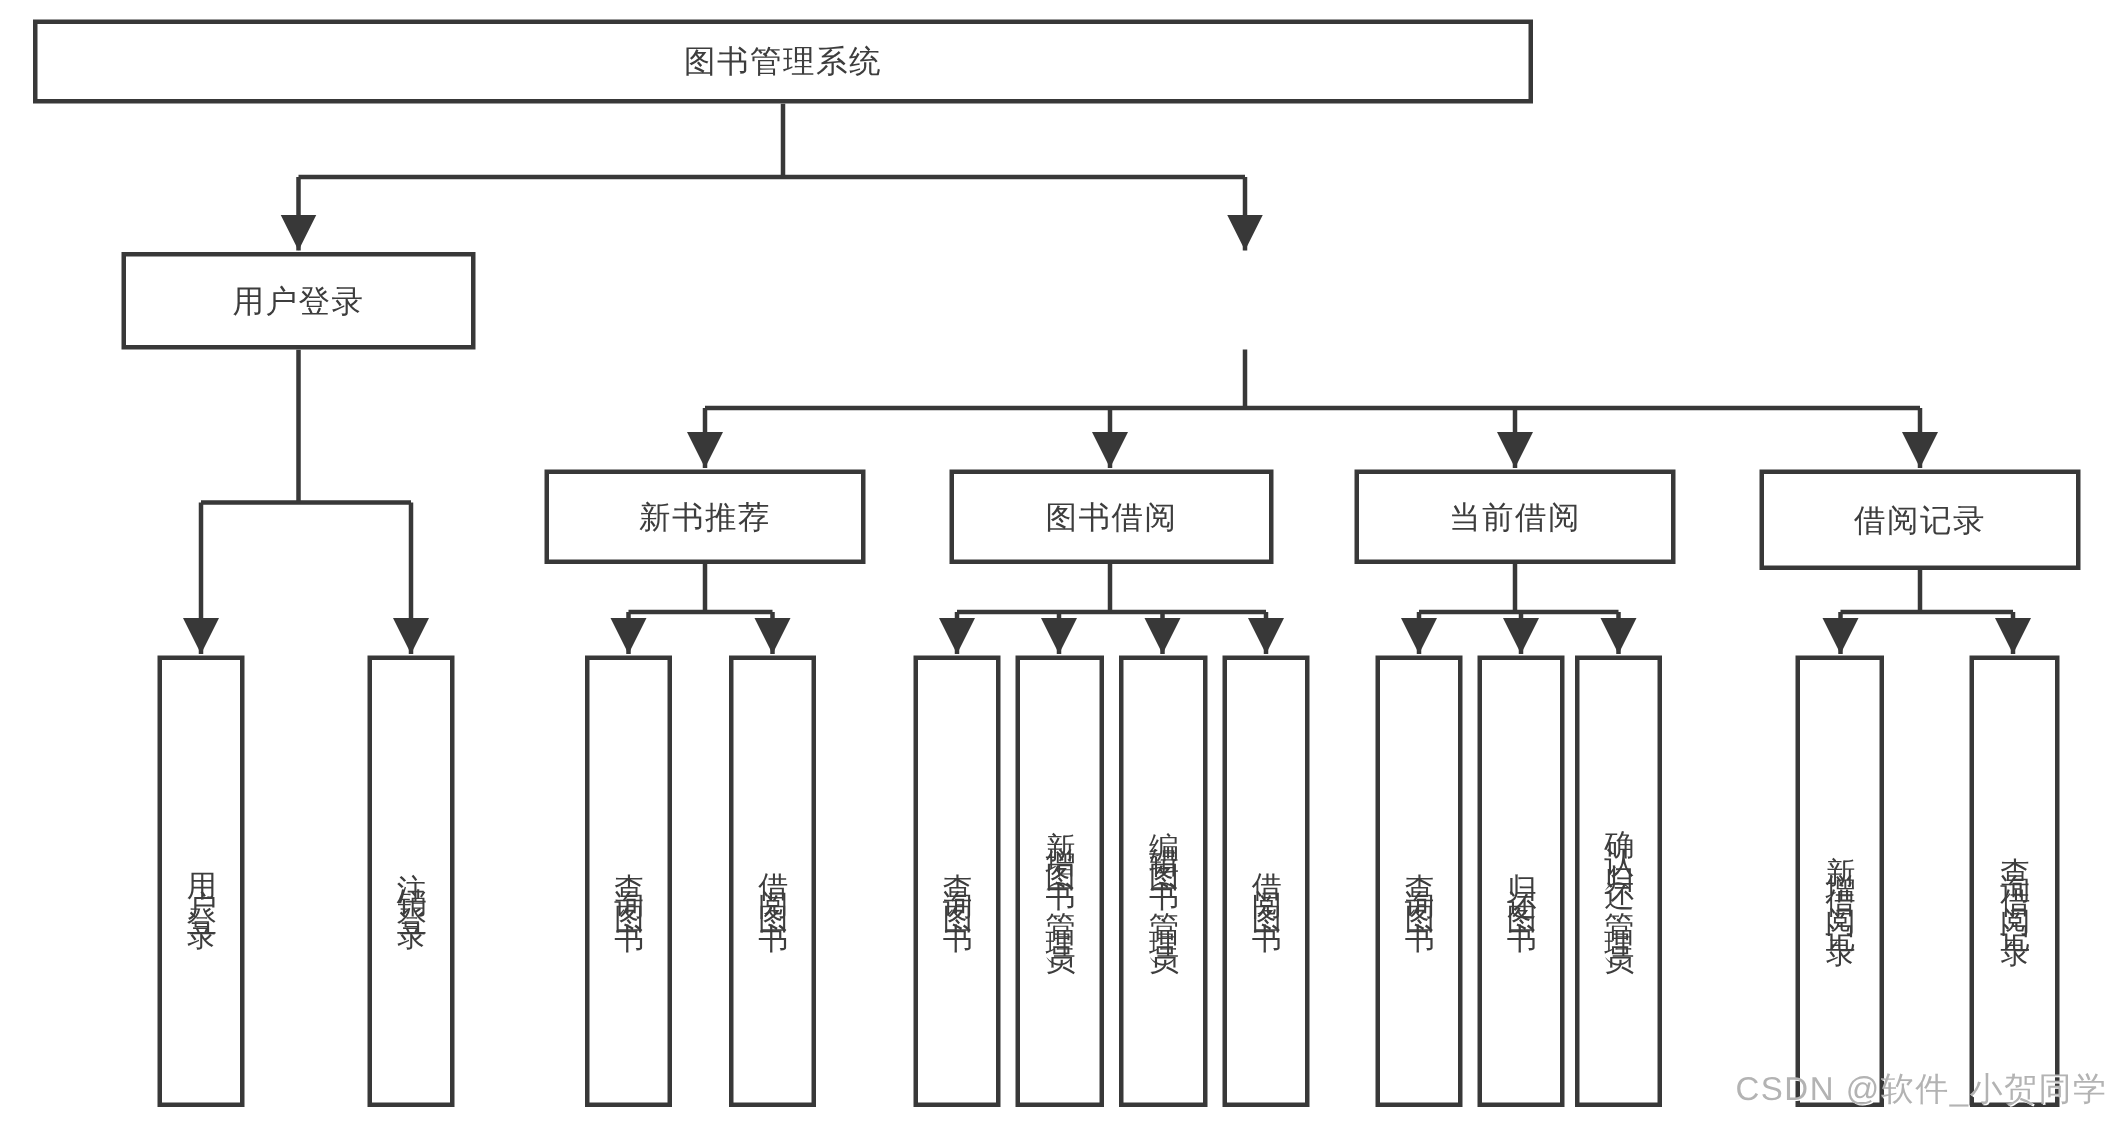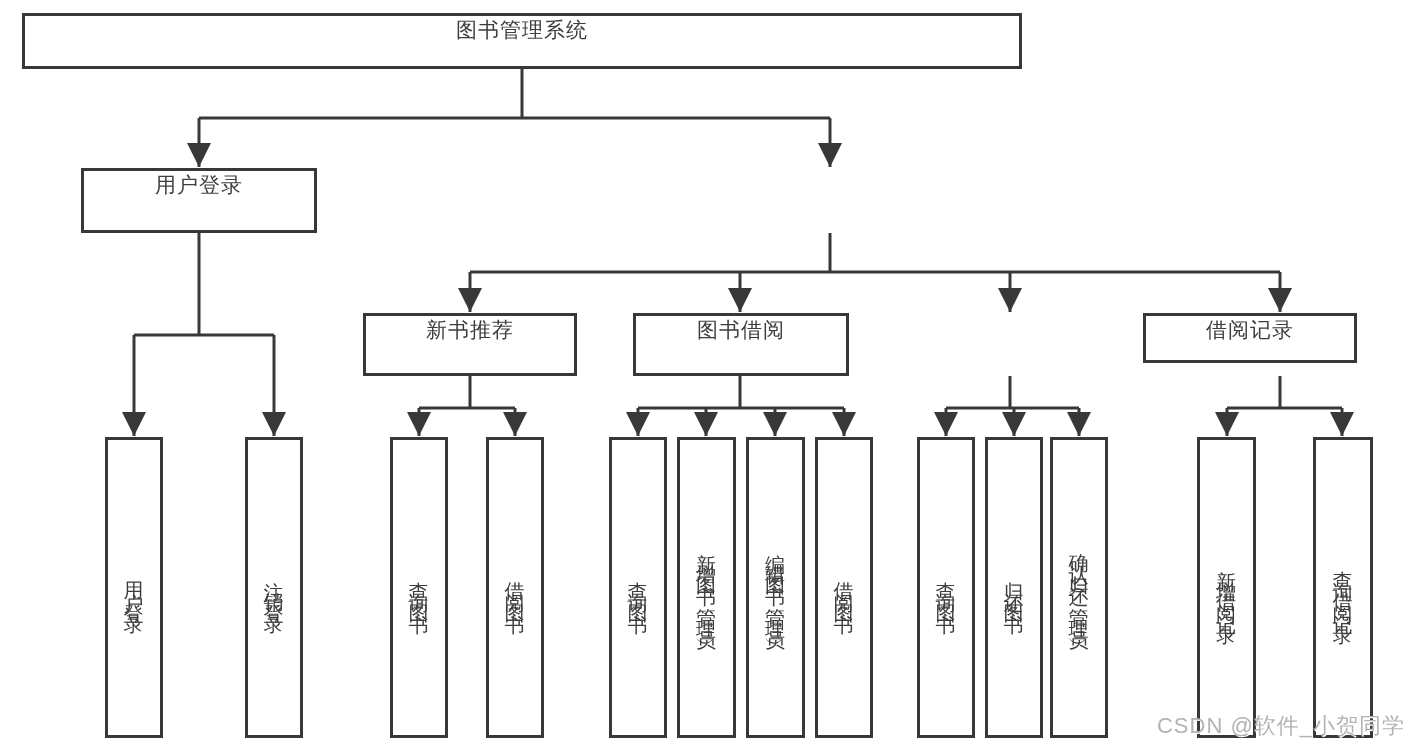--- a/index.html
+++ b/index.html
@@ -31,21 +31,21 @@
     stroke-width: 3;
     fill: none;
   }
   .connectors .ah { fill: var(--line); }
 
   .hbox {
     position: absolute;
     background: #ffffff;
     border: 3px solid var(--line);
     display: flex;
-    align-items: flex-start;
+    align-items: center;
     justify-content: center;
     font-size: 21px;
     letter-spacing: 1px;
     color: var(--text);
   }
 
   .vbox {
     position: absolute;
     background: #ffffff;
     border: 3px solid var(--line);
@@ -141,21 +141,24 @@
   <div class="hbox" style="left:81px;top:168px;width:236px;height:65px">
     <span>用户登录</span>
   </div>
 
   <div class="hbox" style="left:363px;top:313px;width:214px;height:63px">
     <span>新书推荐</span>
   </div>
   <div class="hbox" style="left:633px;top:313px;width:216px;height:63px">
     <span>图书借阅</span>
   </div>
-  <div class="hbox" style="left:1143px;top:313px;width:214px;height:50px">
+  <div class="hbox" style="left:903px;top:313px;width:214px;height:63px">
+    <span>当前借阅</span>
+  </div>
+  <div class="hbox" style="left:1173px;top:313px;width:214px;height:67px">
     <span>借阅记录</span>
   </div>
 
   <div class="vbox" style="left:105px;top:437px;width:58px;height:301px">
     <span class="vtext">用户登录</span>
   </div>
   <div class="vbox" style="left:245px;top:437px;width:58px;height:301px">
     <span class="vtext">注销登录</span>
   </div>
 

